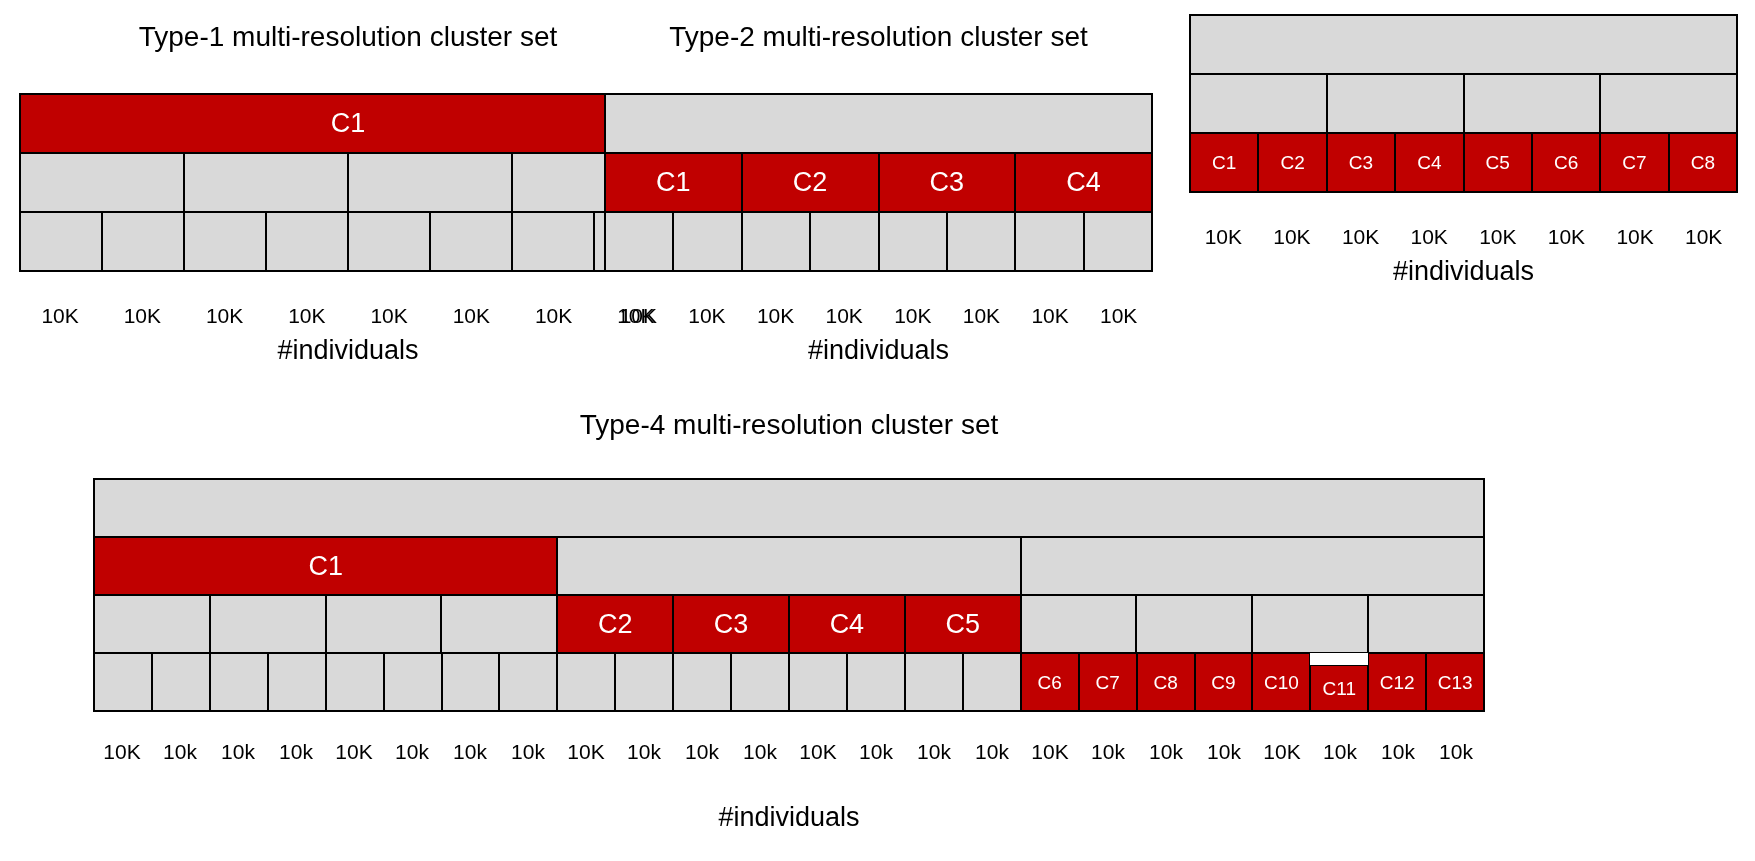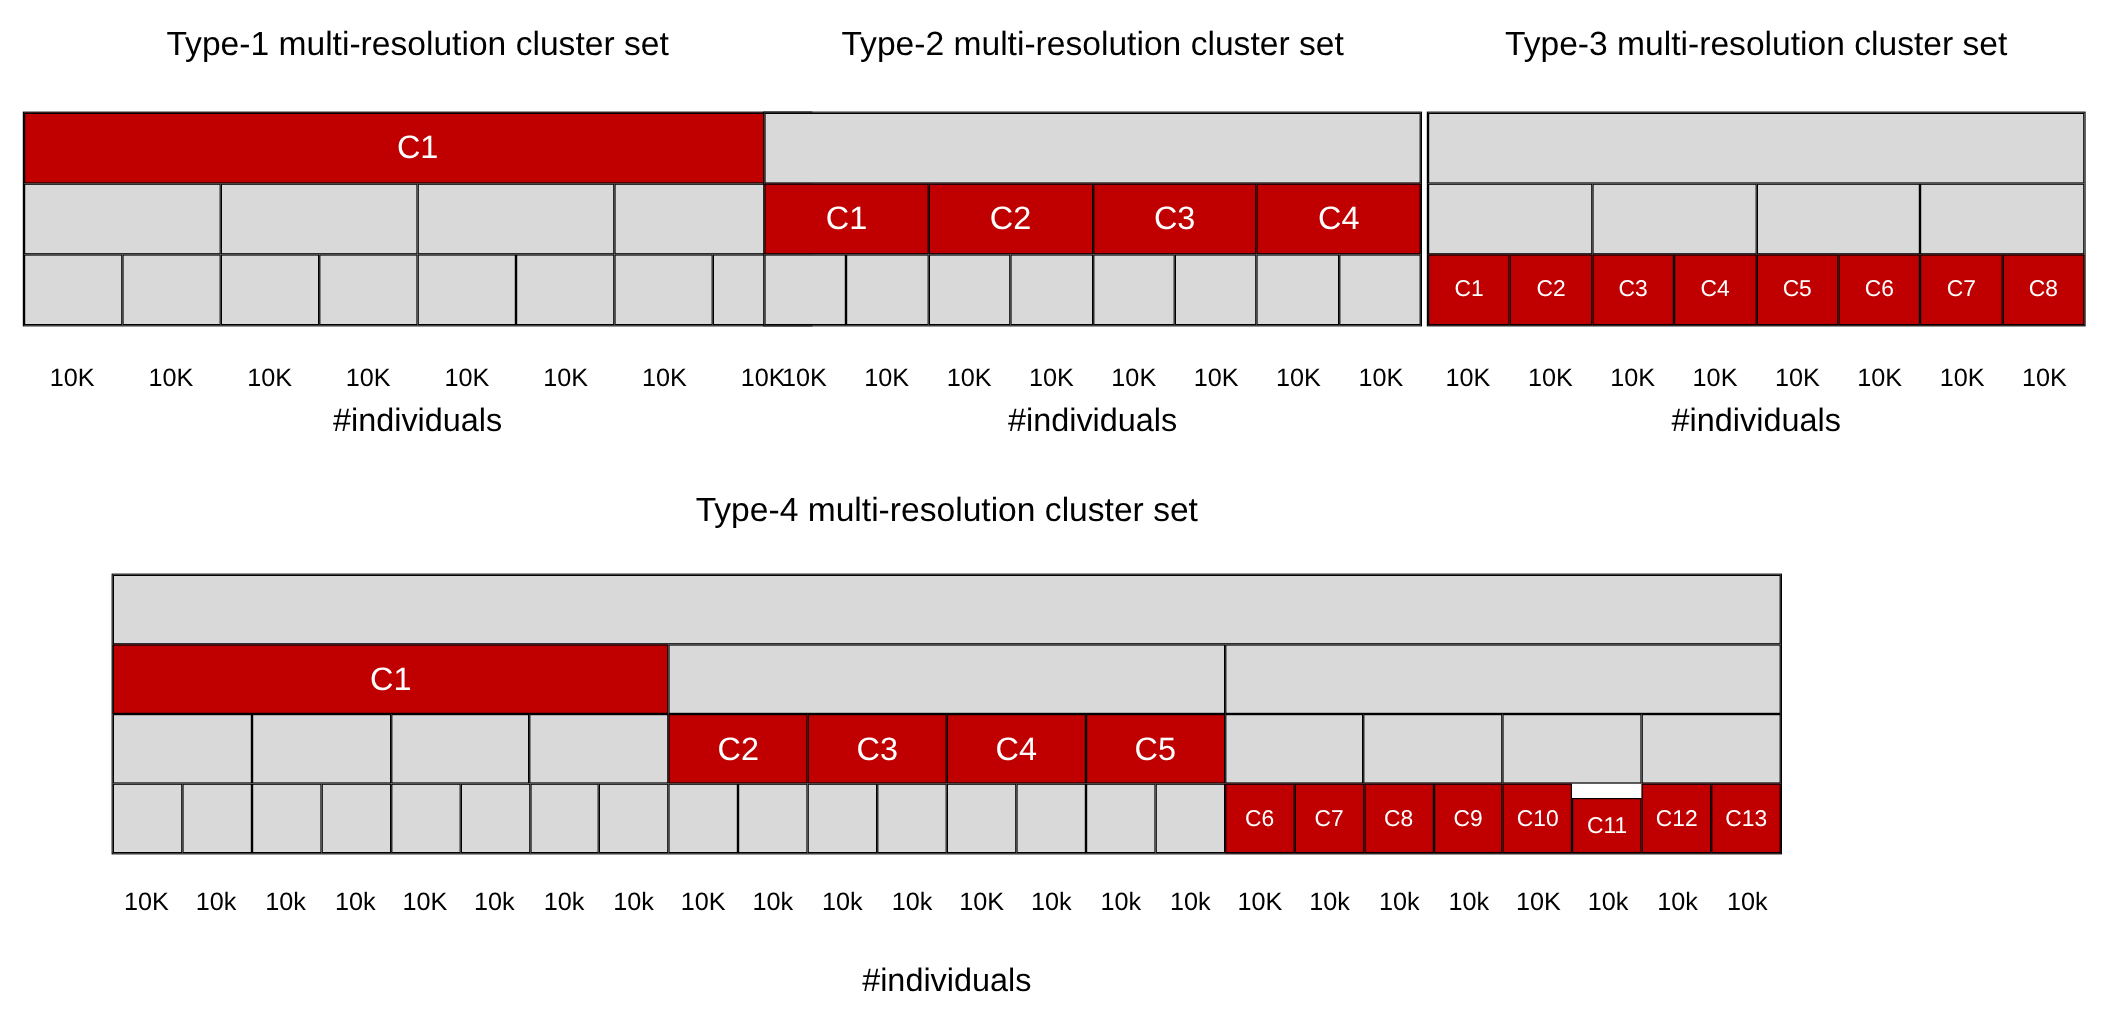--- a/index.html
+++ b/index.html
@@ -5,21 +5,21 @@
   * { margin: 0; padding: 0; box-sizing: border-box; }
   html, body { background: #ffffff; }
   body {
     width: 1755px; height: 861px;
     position: relative; overflow: hidden;
     font-family: "Liberation Sans", sans-serif;
     color: var(--text, #000);
   }
   .chart { position: absolute; }
   #chart-0 { left: 19px;   top: 14px;  width: 658px; }
-  #chart-1 { left: 636px;  top: 14px;  width: 549px; }
+  #chart-1 { left: 604px;  top: 14px;  width: 549px; }
   #chart-2 { left: 1189px; top: 14px;  width: 549px; }
   #chart-3 { left: 93px;   top: 402px; width: 1392px; }
 
   .title {
     font-size: 28px; text-align: center;
     height: 46px; line-height: 46px;
     margin-bottom: 33px; white-space: nowrap;
   }
   #chart-3 .title { margin-bottom: 30px; }
 
@@ -124,21 +124,20 @@
       <div class="tick">10K</div>
       <div class="tick">10K</div>
       <div class="tick">10K</div>
       <div class="tick">10K</div>
       <div class="tick">10K</div>
     </div>
   <div class="axis">#individuals</div>
 </section>
 
 <section class="chart" id="chart-2">
-  <div class="title">Type-3 multi-resolution cluster set</div>
   <div class="grid">
       <div class="row">
         <div class="block gray" style="flex-grow: 8;"></div>
       </div>
       <div class="row">
         <div class="block gray" style="flex-grow: 2;"></div>
         <div class="block gray" style="flex-grow: 2;"></div>
         <div class="block gray" style="flex-grow: 2;"></div>
         <div class="block gray" style="flex-grow: 2;"></div>
       </div>

